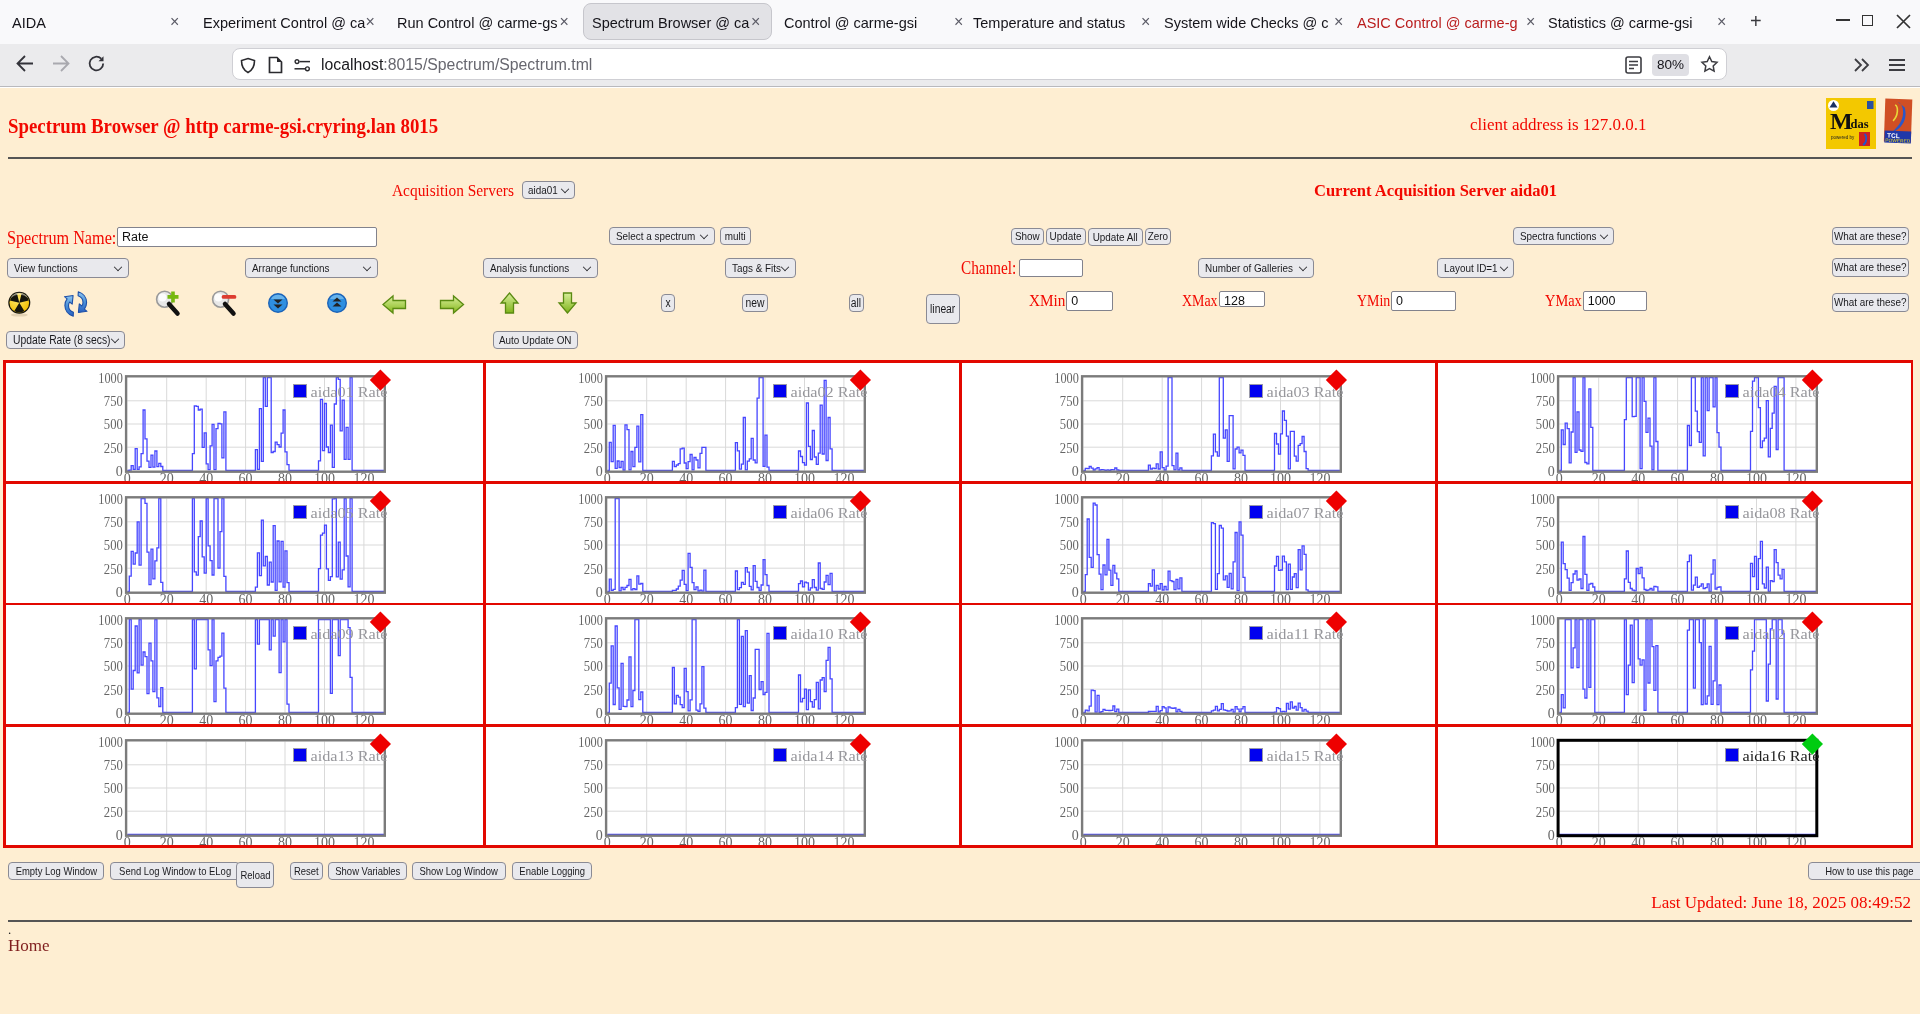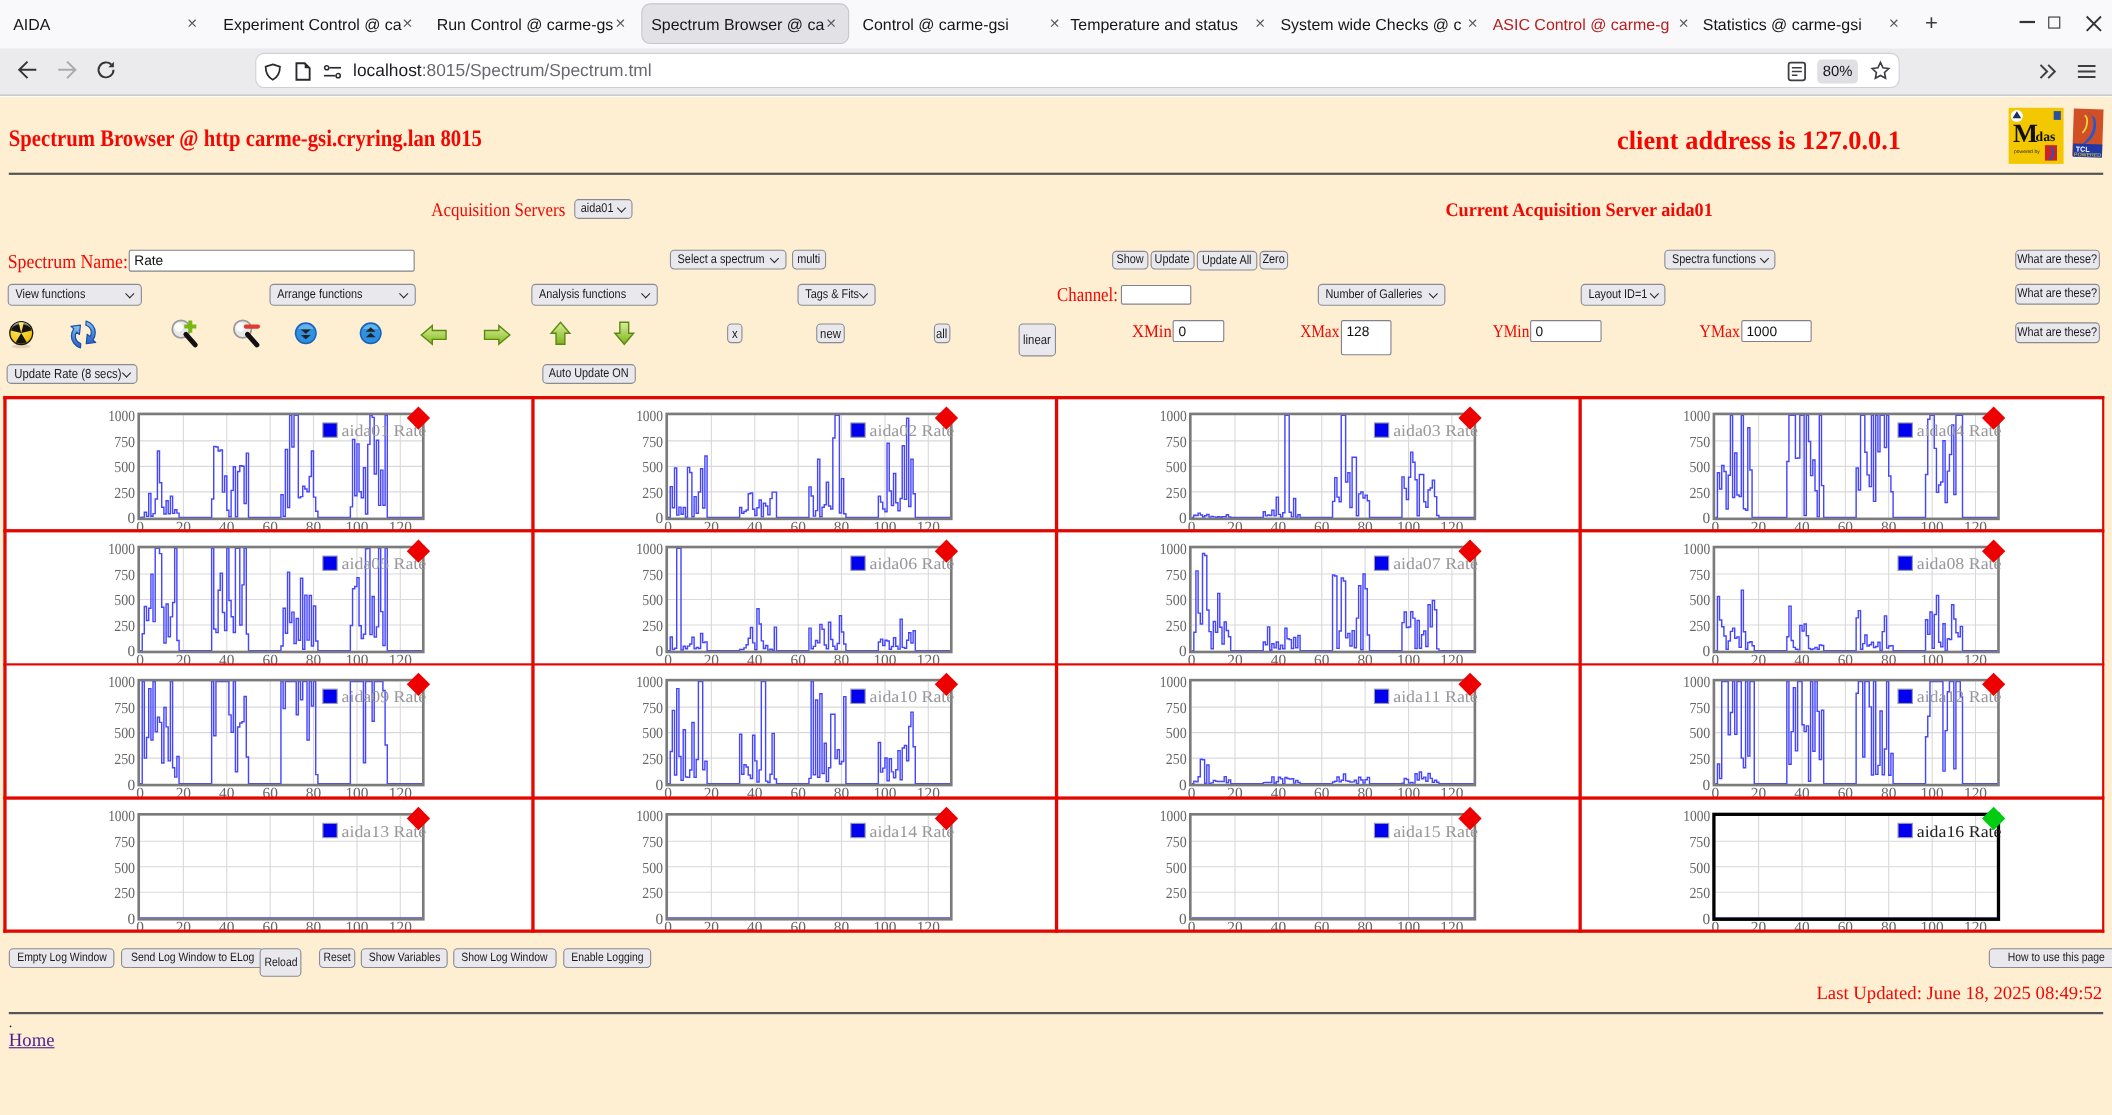--- a/index.html
+++ b/index.html
@@ -79,21 +79,21 @@
     <path d="M9.5 1.8l2.3 4.8 5.2.7-3.8 3.6.9 5.2-4.6-2.5-4.6 2.5.9-5.2L2 7.3l5.2-.7z" stroke="#3d3d42" stroke-width="1.5" fill="none"></path>
   </svg>
 <svg class="abs" style="left:1853px;top:57px" width="17" height="16">
     <path d="M2 2L8 8L2 14M9 2L15 8L9 14" stroke="#3d3d42" stroke-width="1.8" fill="none"></path>
   </svg>
 <svg class="abs" style="left:1888px;top:58px" width="18" height="14">
     <path d="M1 2H17M1 7H17M1 12H17" stroke="#3d3d42" stroke-width="1.8"></path>
   </svg>
 <div id="page">
     <div class="abs ser red" style="left:8px;top:26.0px;font-size:21.5px;font-weight:bold;white-space:nowrap;transform:scaleX(0.875);transform-origin:0 0">Spectrum Browser @ http carme-gsi.cryring.lan 8015</div>
-    <div class="abs ser red" style="left:1470px;top:27.0px;font-size:24px;font-weight:bold;white-space:nowrap">client address is 127.0.0.1</div>
+    <div class="abs ser red" style="left:1470px;top:27.0px;font-size:17px;font-weight:normal;white-space:nowrap">client address is 127.0.0.1</div>
     <svg class="abs" style="left:1826px;top:10.0px" width="50" height="51">
       <rect width="50" height="51" fill="#f3c800"></rect>
       <circle cx="7.5" cy="7.5" r="5.5" fill="#fff"></circle>
       <path d="M7.5 3.2l4 6.3H3.5z" fill="#1a3060"></path>
       <rect x="41" y="3" width="6.5" height="8" fill="#2a50a0"></rect>
       <text x="4" y="31" font-family="Liberation Serif" font-size="24" font-weight="bold" fill="#111">M</text>
       <text x="21" y="30" font-family="Liberation Serif" font-size="12.5" font-weight="bold" fill="#111">idas</text>
       <text x="5" y="41" font-size="4.5" fill="#222">powered by</text>
       <rect x="33" y="34" width="11" height="14" fill="#cc2222"></rect>
       <path d="M38.5 36c2.5 1.5 2.5 9-1.5 11" stroke="#2255cc" stroke-width="1.8" fill="none"></path>
@@ -258,21 +258,21 @@
     </div>
     <div class="btn" style="left:848.7px;top:205.5px;width:15.5px;height:18.5px;font-size:12px;padding-left:0;padding-right:0">
       <i>all</i>
     </div>
     <div class="btn" style="left:926px;top:205.5px;width:34px;height:30px;font-size:12px">
       <i>linear</i>
     </div>
     <div class="abs ser red" style="left:1028.5px;top:204.0px;font-size:16.2px;transform:scaleX(0.94);transform-origin:0 0">XMin</div>
     <div class="inp" style="left:1066.3px;top:203.3px;width:47px;height:20px">0</div>
     <div class="abs ser red" style="left:1181.7px;top:204.0px;font-size:16.2px;transform:scaleX(0.86);transform-origin:0 0">XMax</div>
-    <div class="inp" style="left:1219px;top:203.3px;width:46px;height:32px">128</div>
+    <div class="inp" style="left:1219px;top:203.3px;width:46px;height:16px">128</div>
     <div class="abs ser red" style="left:1356.7px;top:204.0px;font-size:16.2px;transform:scaleX(0.86);transform-origin:0 0">YMin</div>
     <div class="inp" style="left:1391px;top:203.3px;width:64.7px;height:20px">0</div>
     <div class="abs ser red" style="left:1545px;top:204.0px;font-size:16.2px;transform:scaleX(0.89);transform-origin:0 0">YMax</div>
     <div class="inp" style="left:1582.7px;top:203.3px;width:64.6px;height:20px">1000</div>
     <div class="btn" style="left:1831.5px;top:205.0px;width:77px;height:18.5px;font-size:11.5px">
       <i>What are these?</i>
     </div>
     <div class="sel" style="left:6px;top:242.5px;width:119px;height:18.5px;font-size:12px">
       <i>Update Rate (8 secs)</i>
     </div>
@@ -662,13 +662,13 @@
     </div>
     <div class="btn" style="left:512px;top:774.0px;width:80px;height:17.5px;font-size:11px">
       <i>Enable Logging</i>
     </div>
     <div class="btn" style="left:1808px;top:774.0px;width:123px;height:17.5px;font-size:11px">
       <i>How to use this page</i>
     </div>
     <div class="abs ser red" style="right:9px;top:805.0px;font-size:17px;white-space:nowrap">Last Updated: June 18, 2025 08:49:52</div>
     <div class="abs" style="left:8px;top:832.0px;width:1904px;height:2px;background:#555"></div>
     <div class="abs ser" style="left:8px;top:834.0px;font-size:13px;color:#222">.</div>
-    <div class="abs ser" style="left:8px;top:848.0px;font-size:17px"><span style="color:#4c1d95;text-decoration:underline">Home</span></div>
+    <div class="abs ser" style="left:8px;top:848.0px;font-size:17px"><span style="color:#7f1d1d;">Home</span></div>
   </div>
 </body></html>

